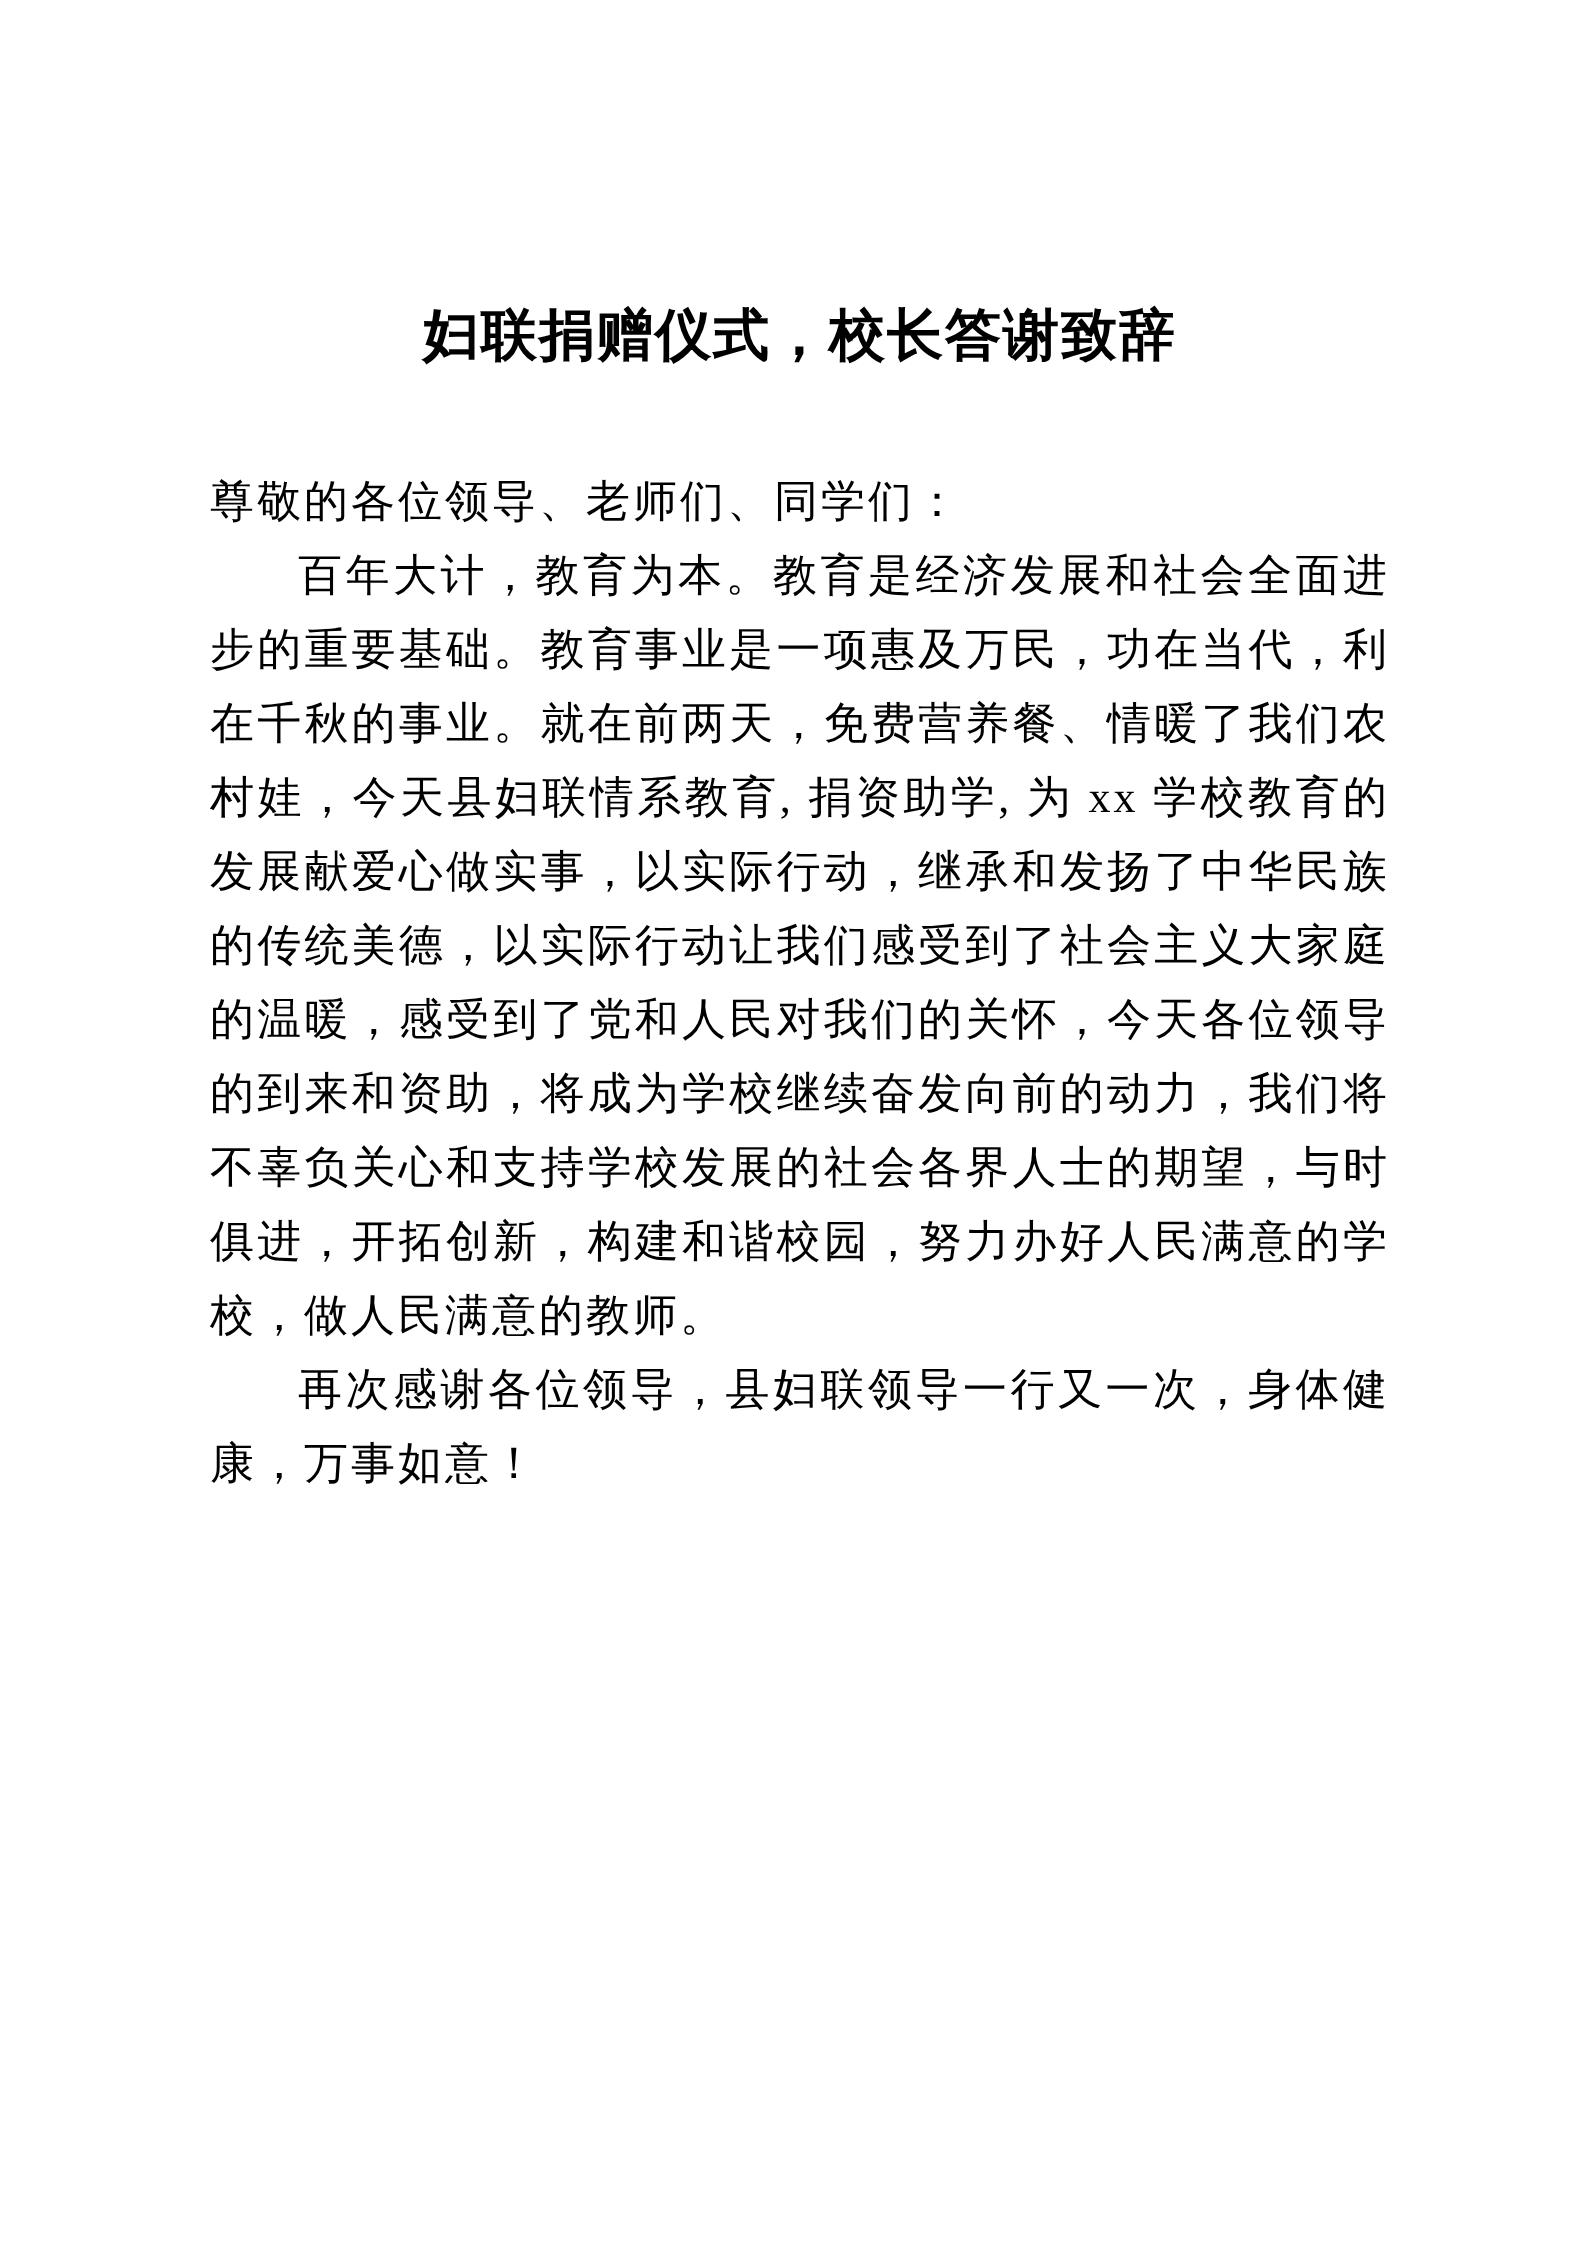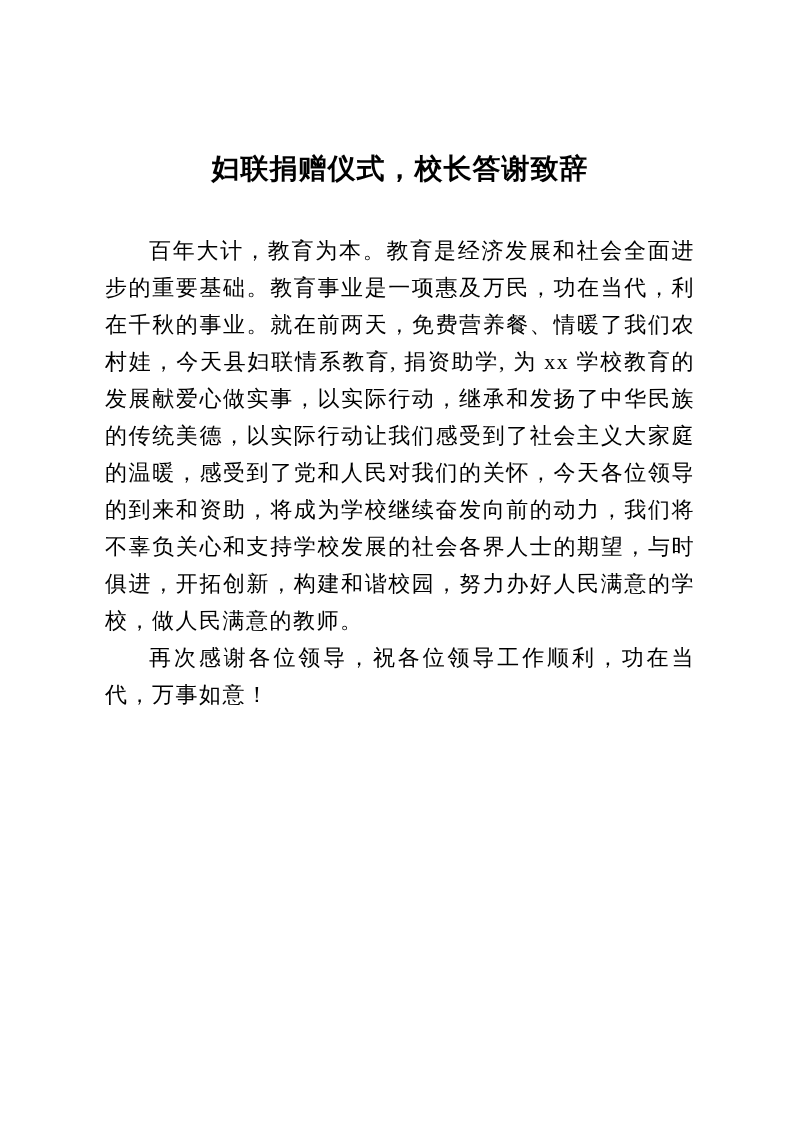--- a/index.html
+++ b/index.html
@@ -47,17 +47,18 @@
     text-indent: 2em;
   }
 </style>
 </head>
 <body>
 
 <div class="page">
   <div class="doc">
     <div class="doc-title">妇联捐赠仪式，校长答谢致辞</div>
     <div class="doc-body">
+      <p>尊敬的各位领导、老师们、同学们：</p>
       <p class="indent">百年大计，教育为本。教育是经济发展和社会全面进步的重要基础。教育事业是一项惠及万民，功在当代，利在千秋的事业。就在前两天，免费营养餐、情暖了我们农村娃，今天县妇联情系教育, 捐资助学, 为 xx 学校教育的发展献爱心做实事，以实际行动，继承和发扬了中华民族的传统美德，以实际行动让我们感受到了社会主义大家庭的温暖，感受到了党和人民对我们的关怀，今天各位领导的到来和资助，将成为学校继续奋发向前的动力，我们将不辜负关心和支持学校发展的社会各界人士的期望，与时俱进，开拓创新，构建和谐校园，努力办好人民满意的学校，做人民满意的教师。</p>
-      <p class="indent">再次感谢各位领导，祝各位领导工作顺利，功在当代，万事如意！</p>
+      <p class="indent">再次感谢各位领导，县妇联领导一行又一次，身体健康，万事如意！</p>
     </div>
   </div>
 </div>
 
 </body></html>

